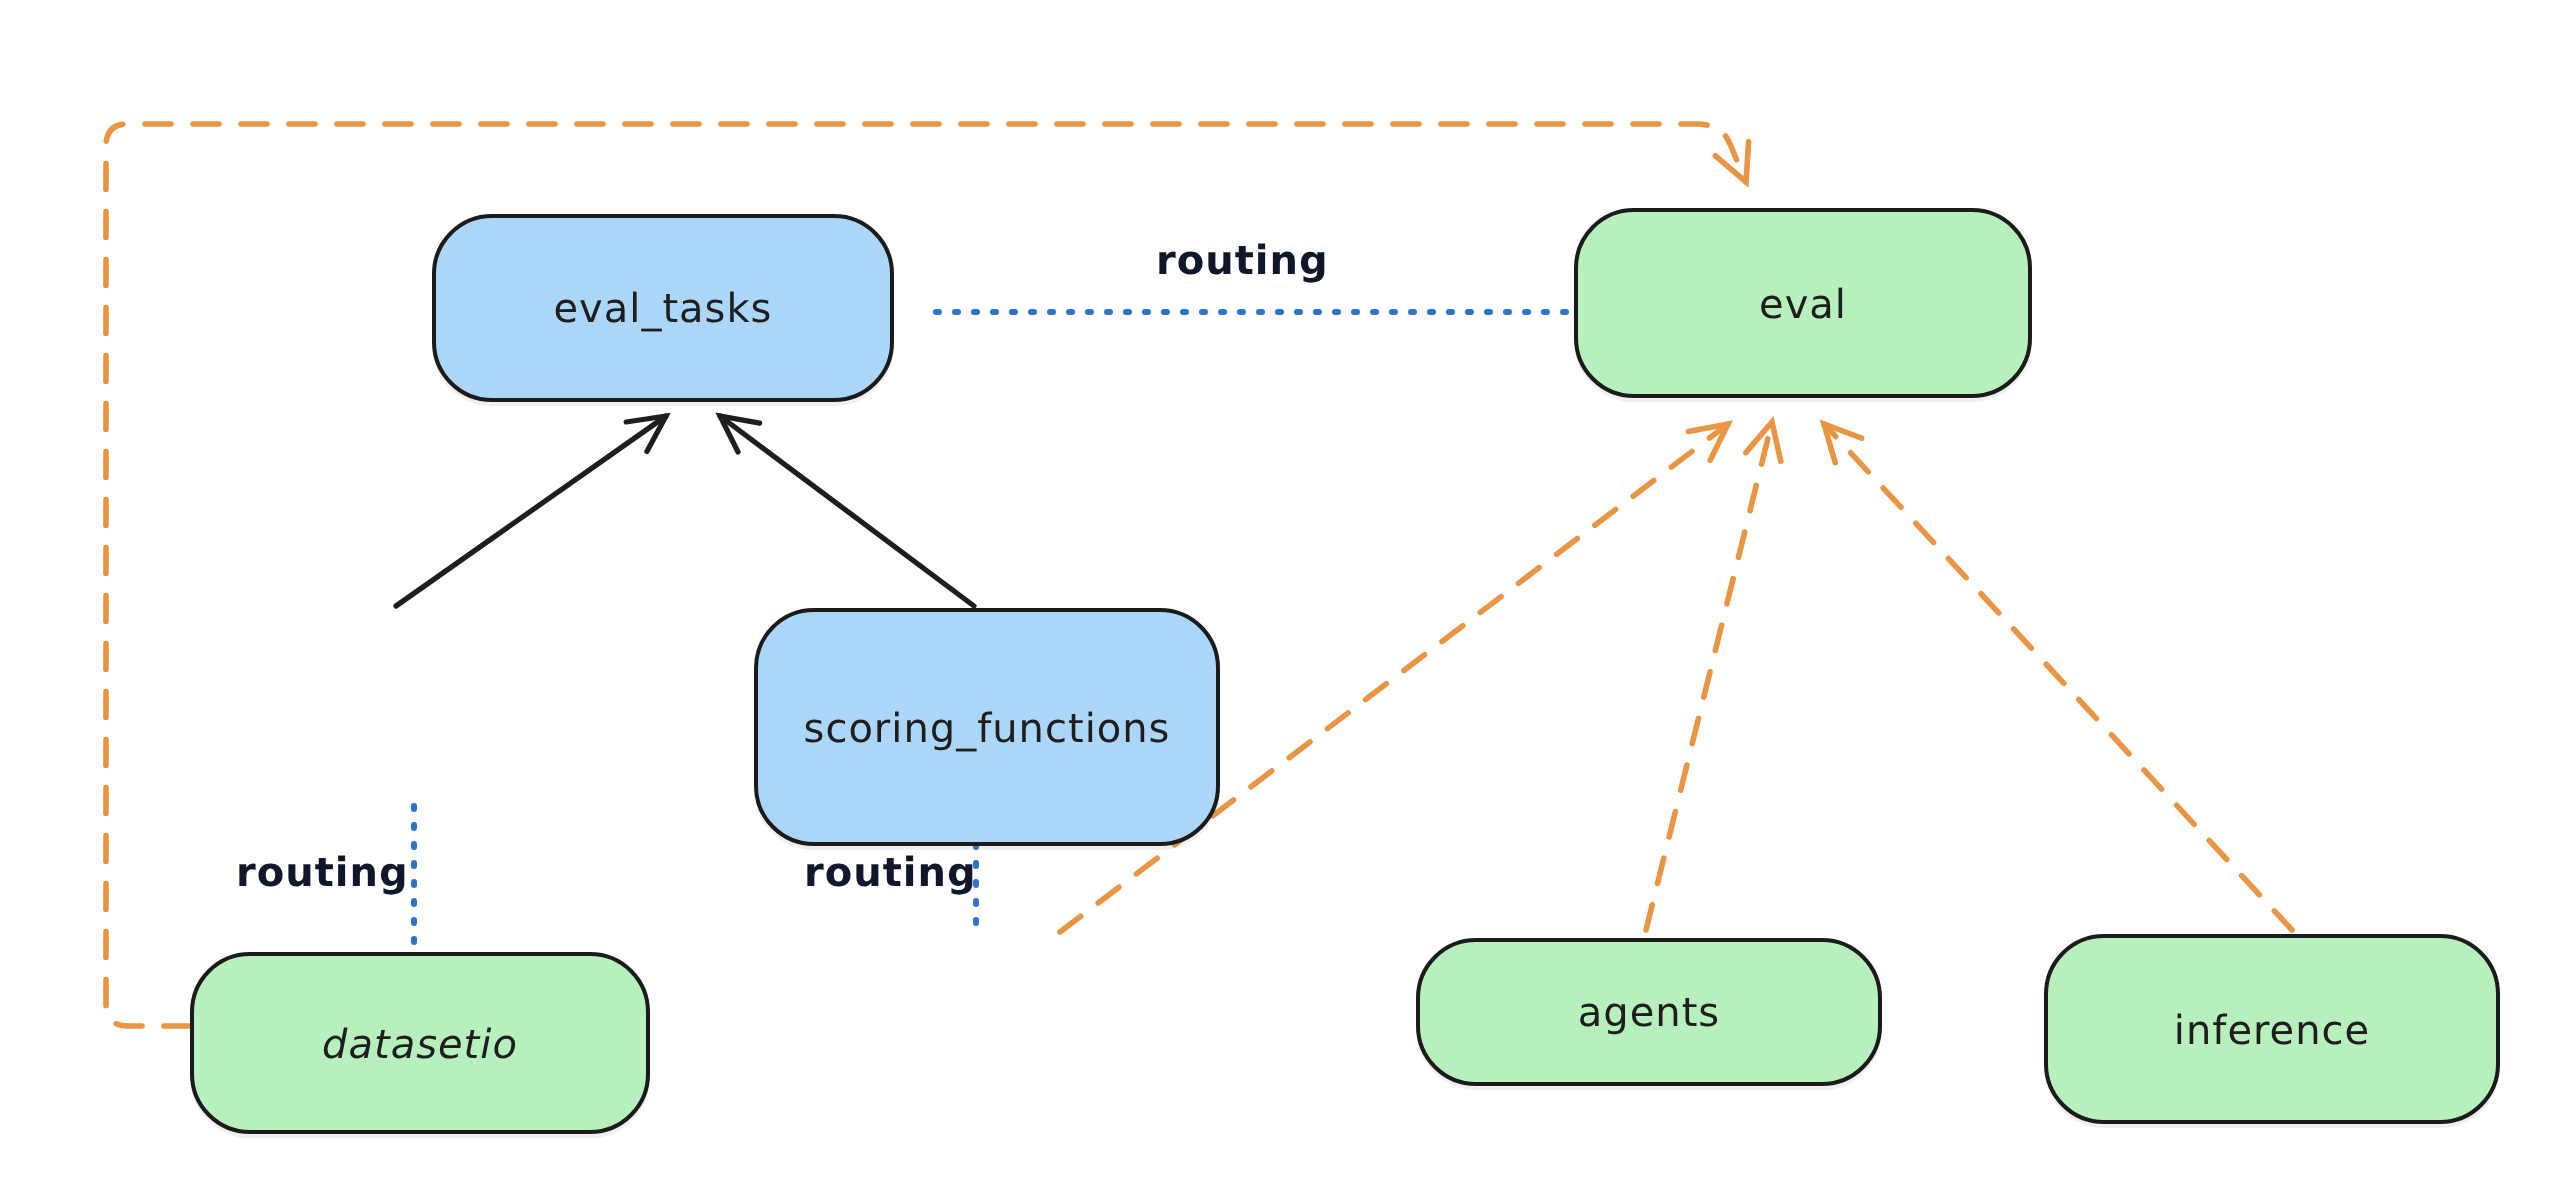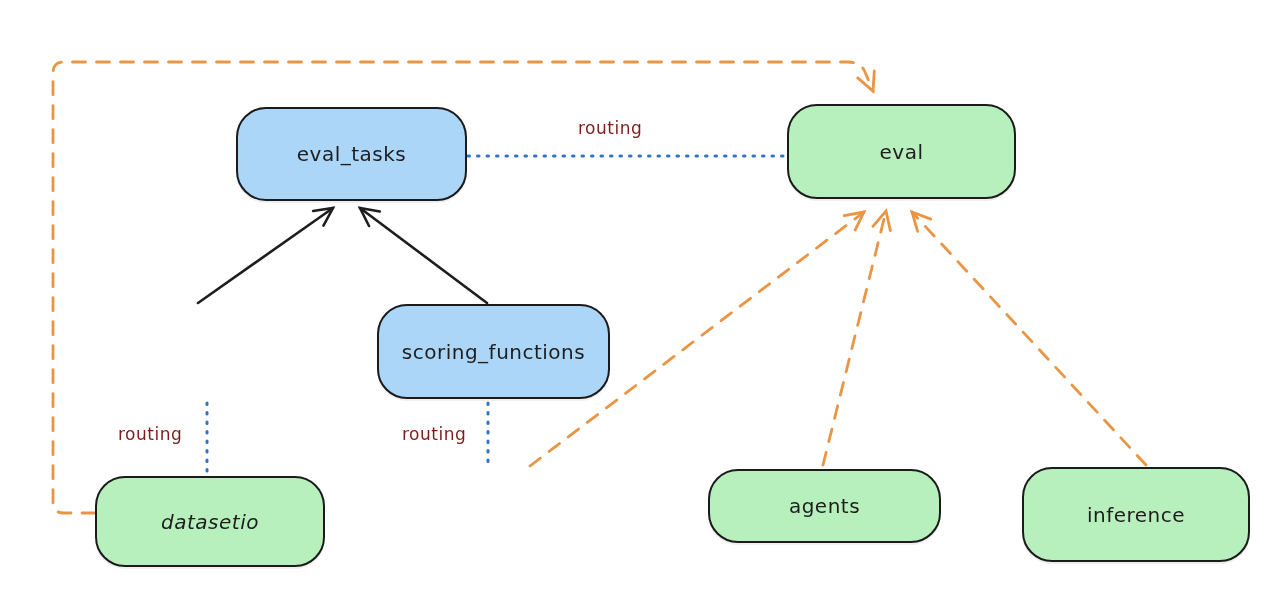--- a/index.html
+++ b/index.html
@@ -22,22 +22,22 @@
     border-radius:30px;
     display:flex;align-items:center;justify-content:center;
     font-size:20px;letter-spacing:.5px;
     box-shadow:0 2px 0 rgba(120,120,120,0.12);
     box-sizing:border-box;
   }
   .node.blue{background:#abd6f8;}
   .node.green{background:#b7efbd;}
   .edge-label{
     position:absolute;
-    color:#7f1d1d;
-    font-size:17px;font-weight:normal;letter-spacing:.5px;
+    color:#0f172a;
+    font-size:20px;font-weight:bold;letter-spacing:.5px;
     white-space:nowrap;
   }
 </style>
 </head>
 <body>
 
 <div class="canvas">
 
   <svg class="edges" width="1280" height="596" viewBox="0 0 1280 596" aria-hidden="true">
     <defs>
@@ -55,30 +55,30 @@
     <path class="edge dotted-blue" d="M468 156 H784"></path>
     <path class="edge dotted-blue" d="M207 403 V473"></path>
     <path class="edge dotted-blue" d="M488 403 V466"></path>
 
     <path class="edge dashed-orange" d="M95 513 H64 Q53 513 53 502 V73 Q53 62 64 62 H848 Q861 62 865 72 L873 91" marker-end="url(#arrow-orange)"></path>
     <path class="edge dashed-orange" d="M530 466 L864 212" marker-end="url(#arrow-orange)"></path>
     <path class="edge dashed-orange" d="M823 465 L886 211" marker-end="url(#arrow-orange)"></path>
     <path class="edge dashed-orange" d="M1146 465 L912 212" marker-end="url(#arrow-orange)"></path>
   </svg>
 
-  <div class="node blue" style="left:236px;top:107px;width:231px;height:94px;">
+  <div class="node blue" style="left:216px;top:107px;width:231px;height:94px;">
     <span>eval_tasks</span>
   </div>
 
   <div class="node green" style="left:787px;top:104px;width:229px;height:95px;">
     <span>eval</span>
   </div>
 
 
-  <div class="node blue" style="left:377px;top:304px;width:233px;height:95px;">
+  <div class="node blue" style="left:377px;top:304px;width:233px;height:119px;">
     <span>scoring_functions</span>
   </div>
 
   <div class="node green" style="left:95px;top:476px;width:230px;height:91px;font-style:italic;">
     <span>datasetio</span>
   </div>
 
 
   <div class="node green" style="left:708px;top:469px;width:233px;height:74px;">
     <span>agents</span>

